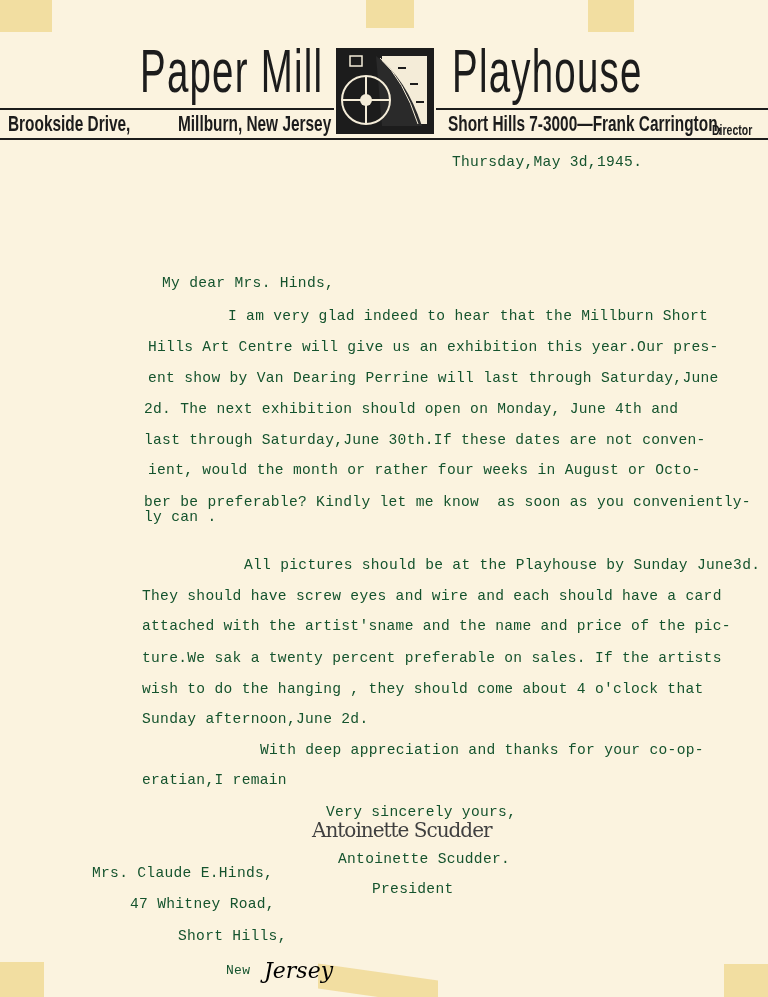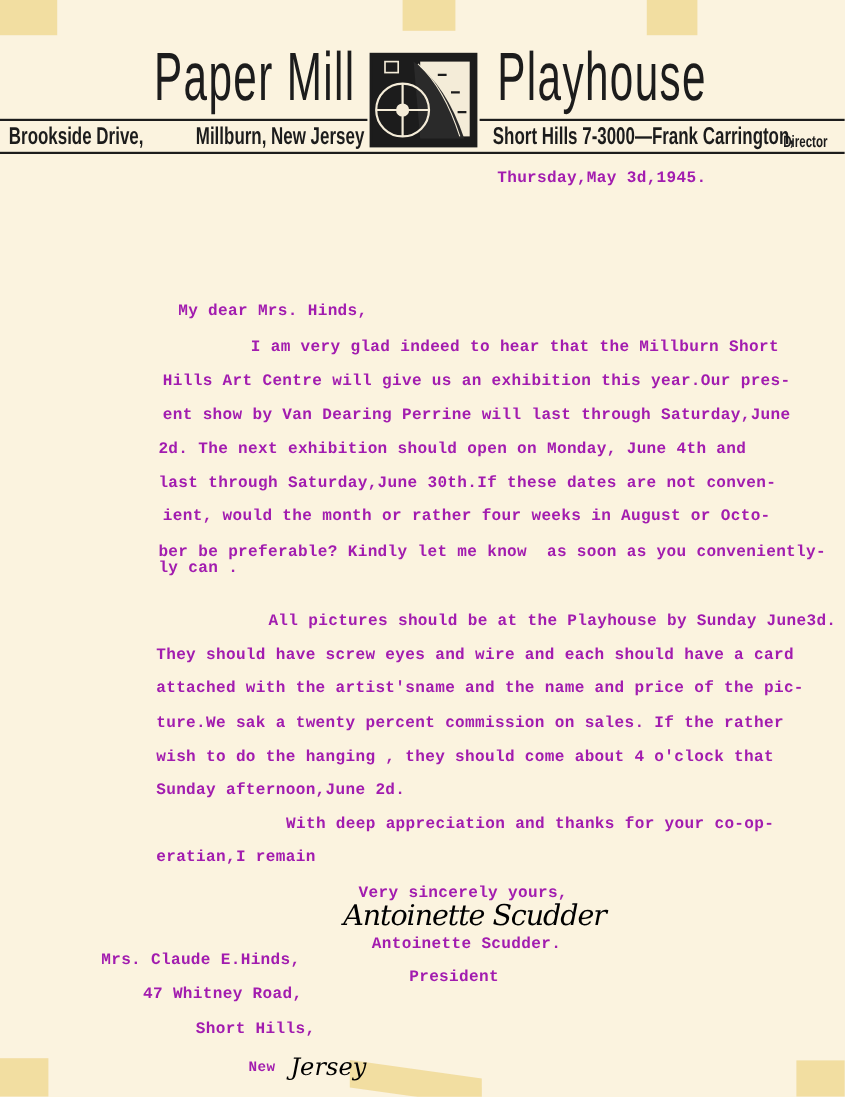--- a/index.html
+++ b/index.html
@@ -2,22 +2,22 @@
 <html><head>
 <meta charset="utf-8">
 <style>
   html,body{margin:0;padding:0;}
   body{width:768px;height:997px;background:#fbf3df;position:relative;overflow:hidden;font-family:"Liberation Mono","DejaVu Sans Mono",monospace;color:#3a3a3a;}
   .tape{position:absolute;background:#f0d996;opacity:.85;}
   .lh-title{position:absolute;top:38px;font-family:"Liberation Sans","DejaVu Sans",sans-serif;font-size:62px;line-height:66px;color:#1c1c1c;transform:scaleX(.62);transform-origin:left top;letter-spacing:2px;white-space:nowrap;}
   .rule{position:absolute;height:2px;background:#1c1c1c;}
   .lh-sub{position:absolute;top:112px;font-family:"Liberation Sans","DejaVu Sans",sans-serif;font-weight:bold;font-size:22px;line-height:24px;color:#1c1c1c;transform:scaleX(.7);transform-origin:left top;white-space:nowrap;}
   .logo{position:absolute;left:336px;top:48px;width:98px;height:86px;background:#1c1c1c;overflow:hidden;}
-  .line{position:absolute;font-size:14.6px;line-height:18px;white-space:pre;letter-spacing:.3px;color:#a21caf;font-weight:bold;}
-  .sig{position:absolute;left:312px;top:818px;font-family:"DejaVu Serif",serif;font-style:italic;font-size:26px;color:#000000;letter-spacing:-1px;}
+  .line{position:absolute;font-size:14.6px;line-height:18px;white-space:pre;letter-spacing:.3px;color:#14532d;}
+  .sig{position:absolute;left:312px;top:818px;font-family:"DejaVu Serif",serif;font-size:20px;color:#404040;letter-spacing:-1px;}
   .hand{position:absolute;left:264px;top:958px;font-family:"DejaVu Serif",serif;font-style:italic;font-size:22px;color:#000000;}
 </style>
 </head>
 <body>
 
 <div class="tape" style="left:0;top:0;width:52px;height:32px;"></div>
 <div class="tape" style="left:366px;top:0;width:48px;height:28px;"></div>
 <div class="tape" style="left:588px;top:0;width:46px;height:32px;"></div>
 <div class="tape" style="left:0;top:962px;width:44px;height:35px;"></div>
 <div class="tape" style="left:318px;top:972px;width:120px;height:25px;transform:skewY(8deg);"></div>
@@ -61,21 +61,21 @@
   <div class="line" style="left:148px;top:338px;">Hills Art Centre will give us an exhibition this year.Our pres-</div>
   <div class="line" style="left:148px;top:369px;">ent show by Van Dearing Perrine will last through Saturday,June</div>
   <div class="line" style="left:144px;top:400px;">2d. The next exhibition should open on Monday, June 4th and</div>
   <div class="line" style="left:144px;top:431px;">last through Saturday,June 30th.If these dates are not conven-</div>
   <div class="line" style="left:148px;top:461px;">ient, would the month or rather four weeks in August or Octo-</div>
   <div class="line" style="left:144px;top:493px;">ber be preferable? Kindly let me know  as soon as you conveniently-</div>
   <div class="line" style="left:144px;top:508px;">ly can .</div>
   <div class="line" style="left:216px;top:556px;margin-left:28px;">All pictures should be at the Playhouse by Sunday June3d.</div>
   <div class="line" style="left:142px;top:587px;">They should have screw eyes and wire and each should have a card</div>
   <div class="line" style="left:142px;top:617px;">attached with the artist'sname and the name and price of the pic-</div>
-  <div class="line" style="left:142px;top:649px;">ture.We sak a twenty percent commission on sales. If the rather</div>
+  <div class="line" style="left:142px;top:649px;">ture.We sak a twenty percent preferable on sales. If the artists</div>
   <div class="line" style="left:142px;top:680px;">wish to do the hanging , they should come about 4 o'clock that</div>
   <div class="line" style="left:142px;top:710px;">Sunday afternoon,June 2d.</div>
   <div class="line" style="left:260px;top:741px;">With deep appreciation and thanks for your co-op-</div>
   <div class="line" style="left:142px;top:771px;">eratian,I remain</div>
 </div>
 
 <div class="line" style="left:326px;top:803px;">Very sincerely yours,</div>
 <div class="sig">Antoinette Scudder</div>
 <div class="line" style="left:338px;top:850px;">Antoinette Scudder.</div>
 <div class="line" style="left:372px;top:880px;">President</div>

